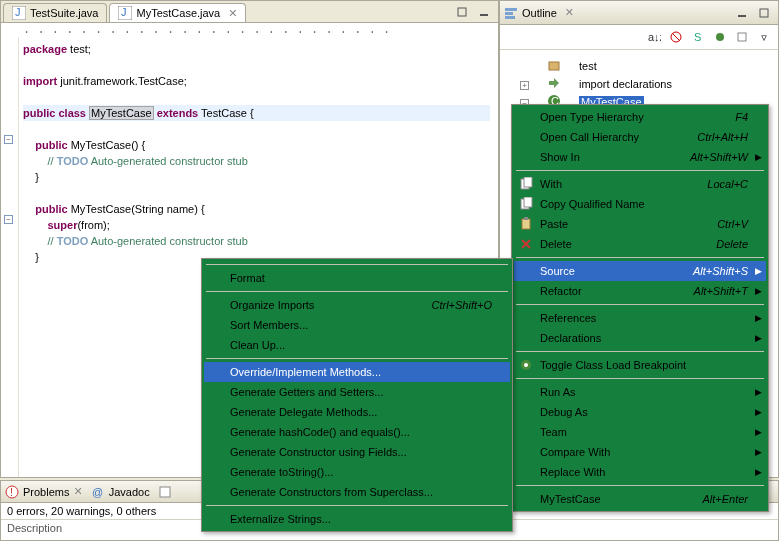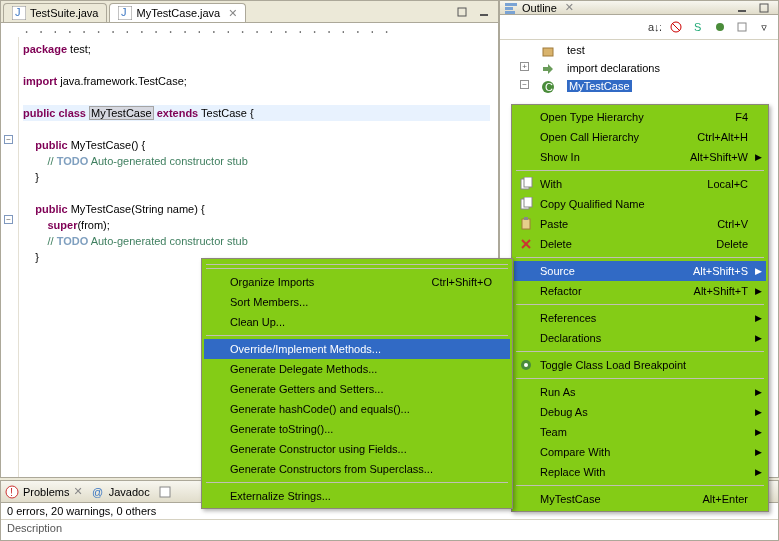--- a/index.html
+++ b/index.html
@@ -19,43 +19,43 @@
 .code-area { flex: 1; font-family: "Courier New", monospace; font-size: 12px; padding: 4px 8px 4px 22px; line-height: 16px; position: relative; background: #fff; overflow: hidden; }
 .gutter { position: absolute; left: 0; top: 0; width: 18px; background: #fff; border-right: 1px solid #e4e0d4; height: 100%; }
 .fold { position: absolute; left: 3px; width: 9px; height: 9px; border: 1px solid #7f98be; background: #fff; font-size: 8px; line-height: 7px; text-align: center; color: #606060; cursor:pointer; }
 .kw { color: #7f0055; font-weight: bold; }
 .normal { color: #000; }
 .comment { color: #3f7f5f; }
 .todo { color: #7f9fbf; font-weight: bold; }
 .highlight-box { background: #d6d8e0; border: 1px solid #a4a4a4; padding: 0 1px; }
 .line-hl { background: #e8f2fe; display: block; }
 
-.outline-header { display: flex; align-items: center; background: linear-gradient(#f7f6ef,#e1ddcb); border-bottom: 1px solid #aca899; height: 14px; padding: 0 4px; }
+.outline-header { display: flex; align-items: center; background: linear-gradient(#f7f6ef,#e1ddcb); border-bottom: 1px solid #aca899; height: 24px; padding: 0 4px; }
 .outline-header .title { display:flex; align-items:center; gap:4px; }
 .outline-toolbar { display: flex; justify-content: flex-end; gap: 2px; padding: 2px 4px; border-bottom: 1px solid #d6d2c2; }
 .tb-btn { width: 20px; height: 20px; display:inline-flex; align-items:center; justify-content:center; border:1px solid transparent; }
 
 .tree { padding: 4px 2px; }
-.tree-row { display: flex; align-items: flex-start; height: 18px; gap: 8px; padding-left: 4px; cursor: default; }
+.tree-row { display: flex; align-items: flex-end; height: 18px; gap: 14px; padding-left: 4px; cursor: default; }
 .tree-expander { width: 9px; height: 9px; border: 1px solid #919191; background:#fff; font-size:8px; line-height:7px; text-align:center; color:#606060; margin-right:4px; cursor:pointer; }
 .tree-icon { width: 14px; height: 14px; display:inline-flex; align-items:center; justify-content:center; margin-right: 4px; }
 .tree-sel { background: #316ac5; color: #fff; padding: 0 2px; }
 .tree-indent1 { padding-left: 18px; }
 
 .bottom-region { display: flex; height: 63px; border-top: 2px solid #ece9d8; }
 .problems-panel { flex:1; background:#fff; border:1px solid #aca899; display:flex; flex-direction:column; }
 .problems-header { display:flex; align-items:center; background: linear-gradient(#f7f6ef,#e1ddcb); height: 22px; padding: 0 4px; gap:8px; border-bottom:1px solid #aca899; }
 .problems-status { padding: 2px 6px; color:#000; }
 .desc-bar { padding: 2px 6px; color:#555; border-top: 1px solid #d6d2c2; }
 
-.context-menu { position: absolute; background: #84cc16; border: 1px solid #8c867b; box-shadow: 2px 2px 4px rgba(0,0,0,.3); padding: 2px; z-index: 100; }
+.context-menu { position: absolute; background: #15803d; border: 1px solid #8c867b; box-shadow: 2px 2px 4px rgba(0,0,0,.3); padding: 2px; z-index: 100; }
 .menu-item { display: flex; align-items: center; height: 20px; padding: 0 18px 0 26px; position: relative; cursor: default; }
 .menu-item:hover, .menu-item.hl { background: #316ac5; color: #fff; }
 .menu-sep { height: 1px; background: #c0c0b4; margin: 3px 2px; }
-.menu-shortcut { margin-left: auto; padding-left: 24px; color: inherit; }
+.menu-shortcut { margin-left: auto; padding-left: 24px; color: inherit; font-style: italic; }
 .menu-arrow { position:absolute; right:4px; font-size:9px; }
 .menu-icon { position:absolute; left:4px; width:16px; height:16px; display:inline-flex; align-items:center; justify-content:center; }
 
 svg { display:block; }
 .ruler-preview { font-family:"Courier New",monospace; font-size:12px; color:#777; padding-left:22px; }
 .code-line { white-space: pre; }
 </style>
 </head>
 <body>
 
@@ -96,21 +96,21 @@
       </div>
     </div>
     <div class="ruler-preview">. . . . . . . . . . . . . . . . . . . . . . . . . .</div>
     <div class="code-area">
       <div class="gutter">
         <div class="fold" style="top:98px">−</div>
         <div class="fold" style="top:178px">−</div>
       </div>
       <div class="code-line"><span class="kw">package</span><span class="normal"> test;</span></div>
       <div class="code-line">&nbsp;</div>
-      <div class="code-line"><span class="kw">import</span><span class="normal"> java.framework.TestCase;</span></div>
+      <div class="code-line"><span class="kw">import</span><span class="normal"> junit.framework.TestCase;</span></div>
       <div class="code-line">&nbsp;</div>
       <div class="code-line line-hl"><span class="kw">public</span> <span class="kw">class</span> <span class="highlight-box">MyTestCase</span> <span class="kw">extends</span><span class="normal"> TestCase {</span></div>
       <div class="code-line">&nbsp;</div>
       <div class="code-line">    <span class="kw">public</span><span class="normal"> MyTestCase() {</span></div>
       <div class="code-line">        <span class="comment">// </span><span class="todo">TODO</span><span class="comment"> Auto-generated constructor stub</span></div>
       <div class="code-line">    <span class="normal">}</span></div>
       <div class="code-line">&nbsp;</div>
       <div class="code-line">    <span class="kw">public</span><span class="normal"> MyTestCase(String name) {</span></div>
       <div class="code-line">        <span class="kw">super</span><span class="normal">(from);</span></div>
       <div class="code-line">        <span class="comment">// </span><span class="todo">TODO</span><span class="comment"> Auto-generated constructor stub</span></div>
@@ -345,50 +345,53 @@
     </div>
     <div class="menu-sep"></div>
     <div class="menu-item">
       <span>MyTestCase</span>
       <span class="menu-shortcut">Alt+Enter</span>
     </div>
   </div>
 
 <div class="context-menu" id="menu2" style="left:201px;top:258px;width:312px">
     <div class="menu-sep"></div>
+    <div class="menu-item">
+      <span>Format</span>
+    </div>
     <div class="menu-sep"></div>
     <div class="menu-item">
       <span>Organize Imports</span>
       <span class="menu-shortcut">Ctrl+Shift+O</span>
     </div>
     <div class="menu-item">
       <span>Sort Members...</span>
     </div>
     <div class="menu-item">
       <span>Clean Up...</span>
     </div>
     <div class="menu-sep"></div>
     <div class="menu-item hl">
       <span>Override/Implement Methods...</span>
     </div>
     <div class="menu-item">
+      <span>Generate Getters and Setters...</span>
+    </div>
+    <div class="menu-item">
       <span>Generate Delegate Methods...</span>
     </div>
     <div class="menu-item">
-      <span>Generate Getters and Setters...</span>
-    </div>
-    <div class="menu-item">
       <span>Generate hashCode() and equals()...</span>
     </div>
     <div class="menu-item">
+      <span>Generate Constructor using Fields...</span>
+    </div>
+    <div class="menu-item">
       <span>Generate toString()...</span>
     </div>
     <div class="menu-item">
-      <span>Generate Constructor using Fields...</span>
-    </div>
-    <div class="menu-item">
       <span>Generate Constructors from Superclass...</span>
     </div>
     <div class="menu-sep"></div>
     <div class="menu-item">
       <span>Externalize Strings...</span>
     </div>
   </div>
 
 </body></html>

